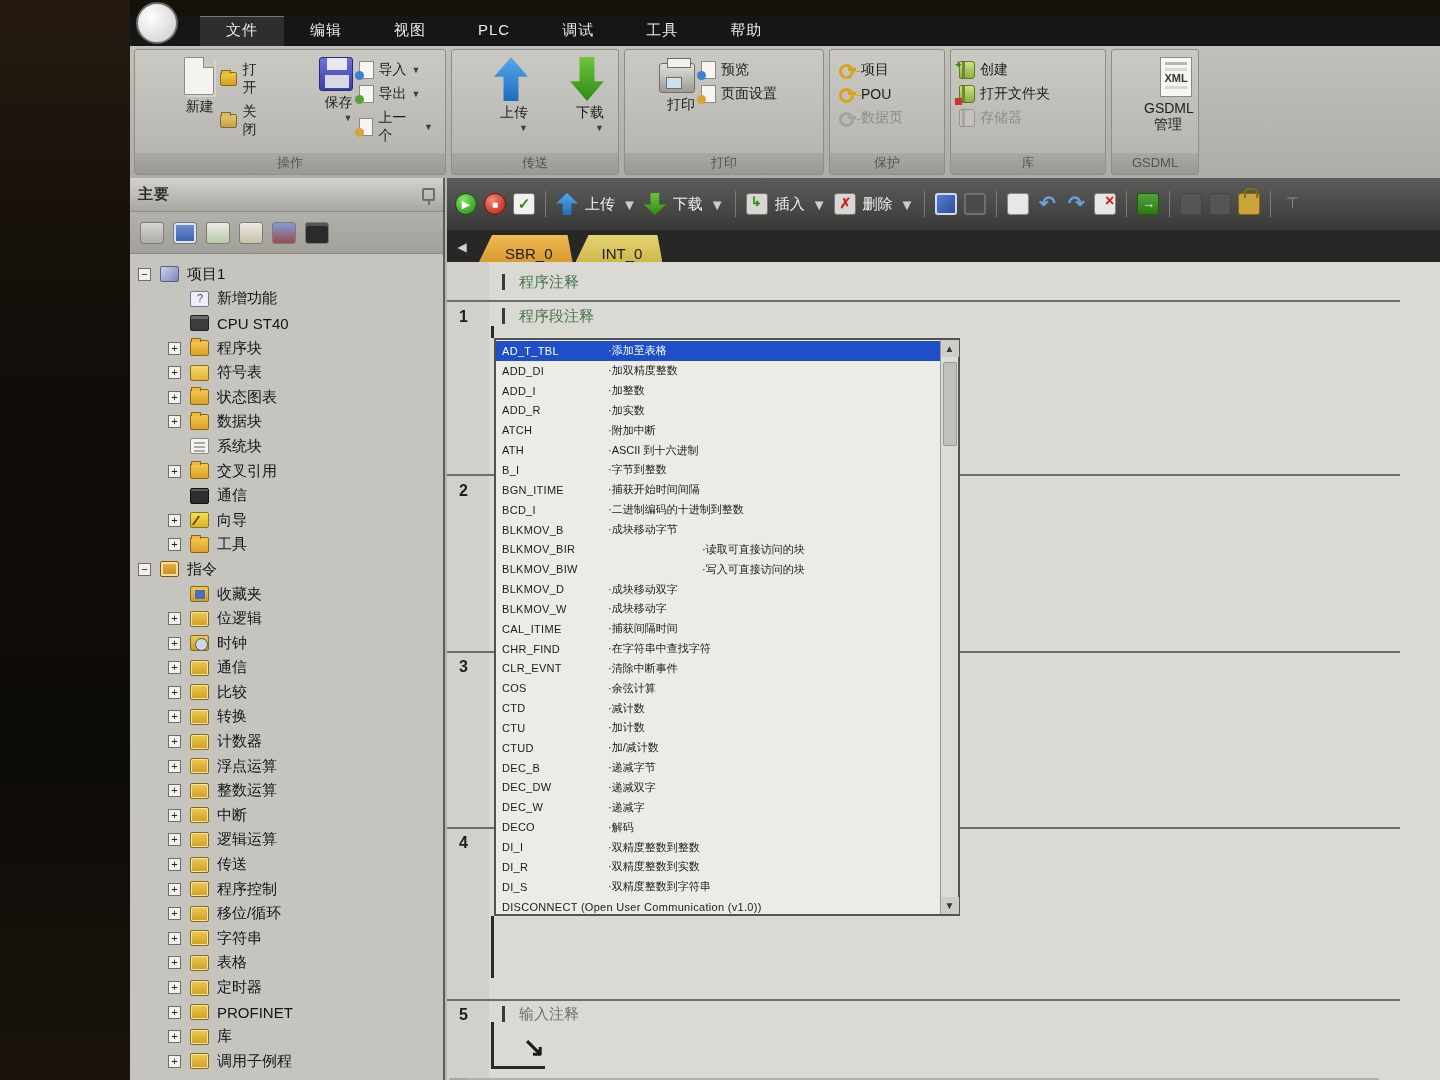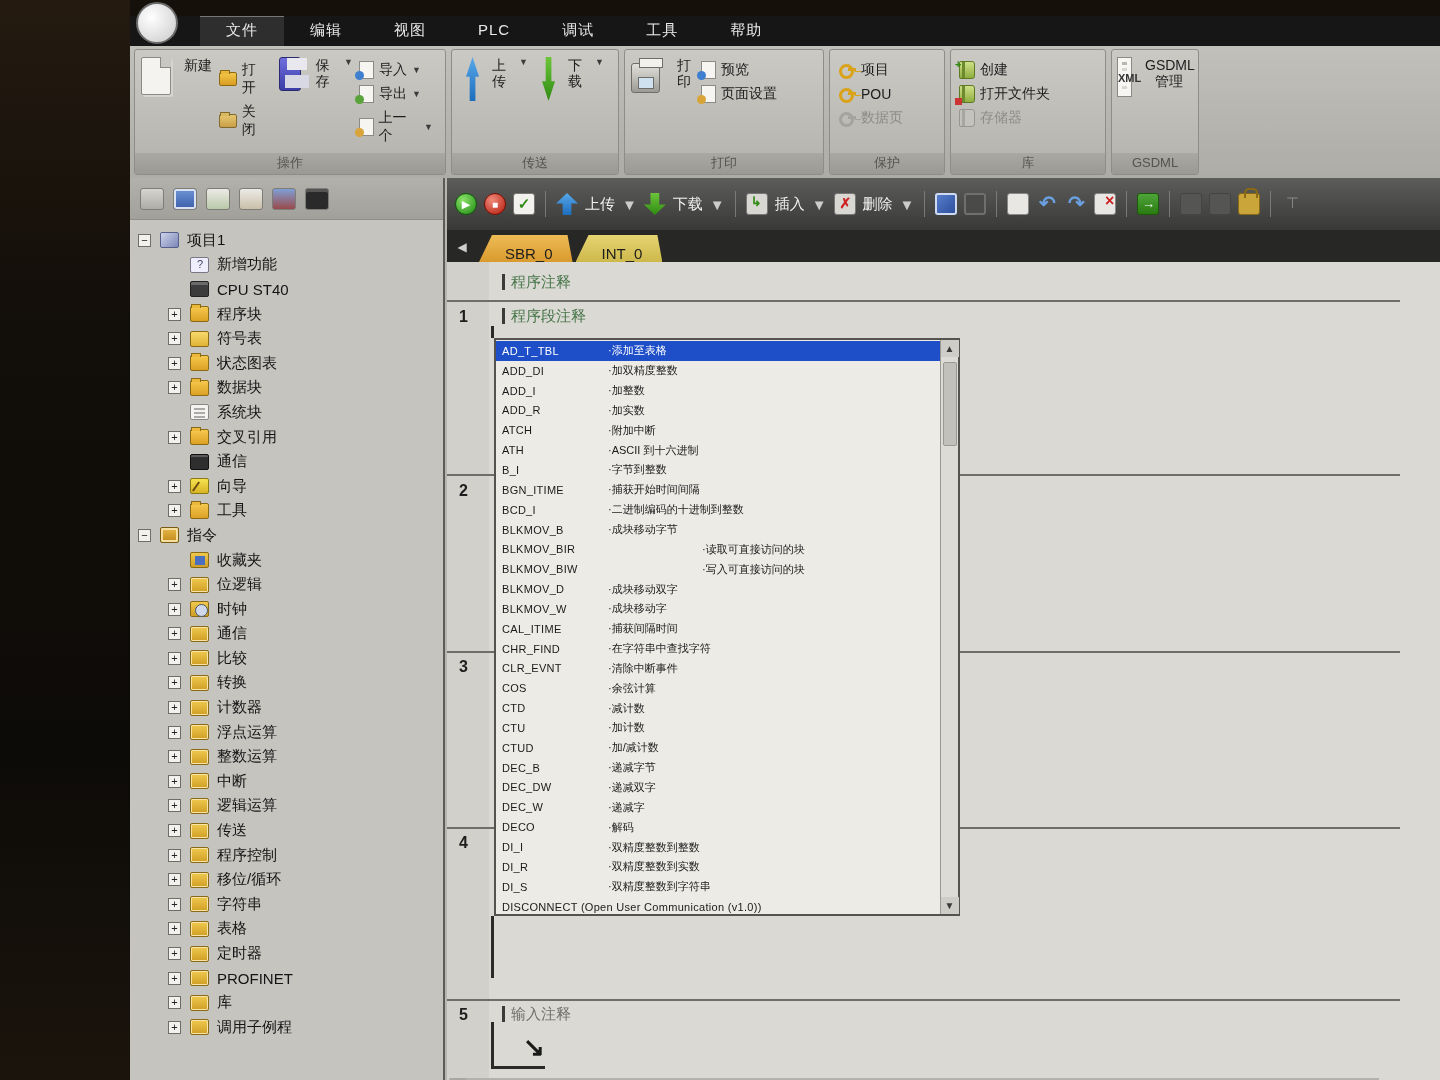--- a/index.html
+++ b/index.html
@@ -19,22 +19,22 @@
   .mtab.active { background:#2e2e2e; box-shadow:inset 0 1px 0 #777; }
 
   
   .ribbon { position:absolute; left:0; top:30px; width:100%; height:132px;
     background:linear-gradient(180deg,#c2c0bb, #aeaca7); padding:3px 4px; display:flex; gap:5px; }
   .rgroup { border:1px solid #8f8d88; border-radius:3px; display:flex; flex-direction:column;
     background:linear-gradient(180deg,#cbc9c4,#b4b2ad); overflow:hidden; }
   .rbody { flex:1; display:flex; align-items:stretch; padding:3px 6px 0; gap:4px; }
   .rlabel { height:21px; background:linear-gradient(180deg,#aaa8a3,#9b9994); color:#55534f;
     font-size:13px; text-align:center; line-height:20px; }
-  .bigbtn { width:74px; display:flex; flex-direction:row; align-items:flex-start; justify-content:flex-start;
-    padding-top:4px; gap:13px; border-radius:3px; }
+  .bigbtn { width:74px; display:flex; flex-direction:column; align-items:flex-end; justify-content:flex-start;
+    padding-top:4px; gap:3px; border-radius:3px; }
   .bigbtn .blabel { font-size:14px; color:#1d1d1d; text-align:center; line-height:16px; }
   .stack { display:flex; flex-direction:column; justify-content:flex-start; gap:2px; padding-top:6px; }
   .sbtn { display:flex; align-items:center; gap:5px; font-size:14px; color:#1d1d1d; padding:2px 6px 2px 2px; border-radius:2px; }
   .sbtn.disabled { color:#8e8c87; }
   .dd { font-size:9px; color:#3c3c3c; }
 
   
   .ic { display:inline-block; position:relative; }
   .ic-page-lg { width:30px; height:38px; background:#f4f3f0; border:1px solid #8a8a86; border-radius:2px;
     box-shadow:2px 2px 0 #d6d4cf; }
@@ -132,21 +132,21 @@
     clip-path:polygon(13px 0, calc(100% - 5px) 0, 100% 100%, 0 100%); margin-right:3px; }
   .etab.main { background:linear-gradient(180deg,#fbfaf7,#d9d7d2); font-weight:bold; }
   .etab.sbr { background:linear-gradient(180deg,#eebb55,#d99a2e); }
   .etab.int { background:linear-gradient(180deg,#e6d472,#cdb84a); }
   .etab .x { font-size:13px; color:#444; font-weight:normal; }
 
   .editor { flex:1; position:relative; background:#dbd9d4; overflow:hidden; }
   .emargin { position:absolute; left:0; top:0; width:42px; height:100%; background:#d2d0cb; }
   .netline { position:absolute; left:0; height:2px; background:#6f6d68; width:96%; }
   .netnum { position:absolute; left:12px; font-size:16px; font-weight:bold; color:#1d1d1d; }
-  .comment { position:absolute; font-size:15px; color:#47764a; border-left:3px solid #3a3a38; padding-left:6px; line-height:16px; }
+  .comment { position:absolute; font-size:15px; color:#47764a; border-left:3px solid #3a3a38; padding-left:14px; line-height:16px; }
   .comment.gray { color:#70706a; }
   .rail { position:absolute; width:3px; background:#2a2a28; }
   .hline { position:absolute; height:3px; background:#2a2a28; }
   .cursor-arrow { position:absolute; font-size:26px; font-weight:bold; color:#1a1a18; }
 
   
   .ilist { position:absolute; left:47px; top:76px; width:466px; height:578px; background:#edebe6;
     border:2px solid #55534f; display:flex; }
   .irows { flex:1; overflow:hidden; padding-top:1px; }
   .irow { height:19.85px; display:flex; align-items:center; font-size:11px; color:#1a1a1a; padding-left:6px; white-space:nowrap; }
@@ -311,20 +311,24 @@
         <div class="bigbtn" style="width:76px">
           <span class="ic ic-xml"></span>
           <span class="blabel" style="width:48px">GSDML管理</span>
         </div>
       </div>
       <div class="rlabel">GSDML</div>
     </div>
   </div>
 
   <div class="sidebar">
+    <div class="sb-header">
+      <span class="sb-title">主要</span>
+      <span class="pin"></span>
+    </div>
     <div class="sb-icons">
       <span class="sbi sbi-1"></span>
       <span class="sbi sbi-2"></span>
       <span class="sbi sbi-3"></span>
       <span class="sbi sbi-4"></span>
       <span class="sbi sbi-5"></span>
       <span class="sbi sbi-6"></span>
     </div>
     <div class="tree" id="tree">
         <div class="trow">

